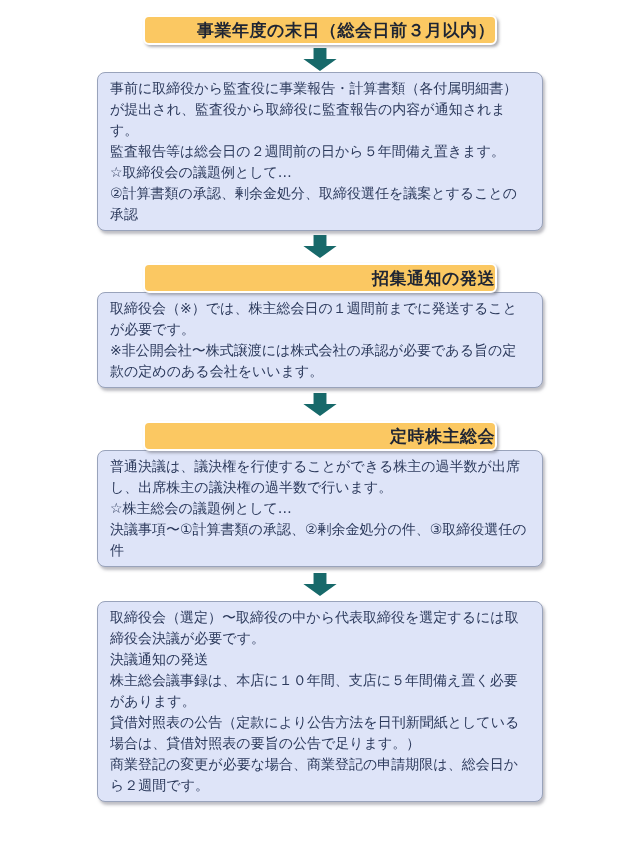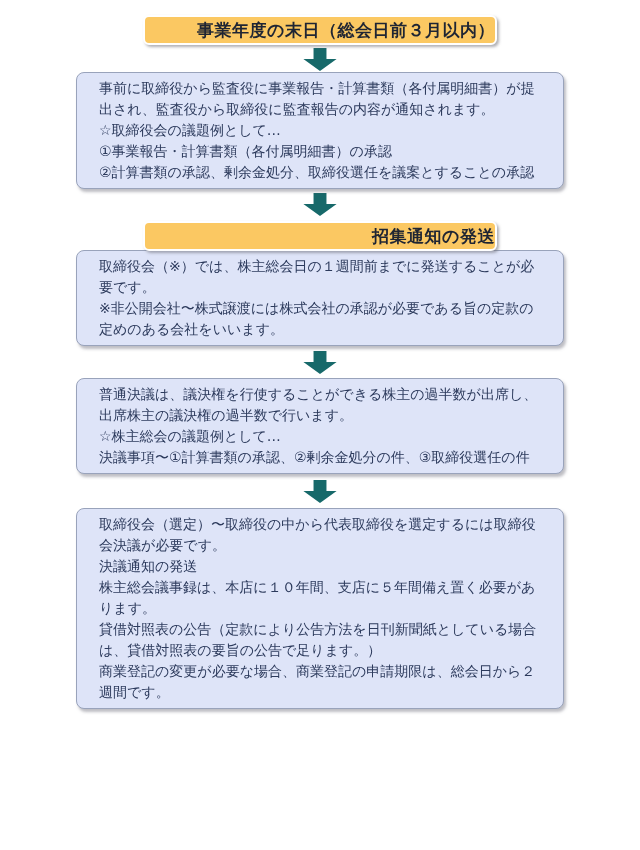--- a/index.html
+++ b/index.html
@@ -29,26 +29,26 @@
     border:2px solid var(--gold-border,#fff);
     border-radius:6px;
     box-shadow:2px 2px 3px rgba(110,110,118,.55);
     display:flex;align-items:center;justify-content:flex-end;
     font-size:17px;font-weight:bold;
     color:var(--header-text,#1F2533);
     letter-spacing:.5px;
     position:relative;z-index:2;
   }
   .blue-box{
-    width:488px;
+    width:446px;
     background:var(--blue-fill,#DEE4F8);
     border:1px solid var(--blue-border,#99A3BB);
     border-radius:8px;
     box-shadow:2px 3px 3px rgba(125,125,138,.5);
-    padding:5px 22px;
+    padding:5px 12px;
     font-size:14px;line-height:21px;
     color:var(--body-text,#2C3A5C);
     position:relative;z-index:1;
     margin-top:-1px;
   }
   .blue-box p{margin:0;}
   .arrow{
     width:38px;height:24px;display:block;
   }
   .arrow polygon{fill:var(--arrow,#17696A);}
@@ -66,42 +66,45 @@
     <span>事業年度の末日（総会日前３月以内）</span>
   </div>
 
   <svg class="arrow a1" viewBox="0 0 38 26">
     <polygon points="12,0 26,0 26,12 37,12 19,25 1,12 12,12"></polygon>
   </svg>
 
 
   <div class="blue-box">
     <p>事前に取締役から監査役に事業報告・計算書類（各付属明細書）が提出され、監査役から取締役に監査報告の内容が通知されます。</p>
+    <p>監査報告等は総会日の２週間前の日から５年間備え置きます。</p>
     <p>☆取締役会の議題例として…</p>
-    <p>①事業報告・計算書類（各付属明細書）の承認</p>
     <p>②計算書類の承認、剰余金処分、取締役選任を議案とすることの承認</p>
   </div>
 
   <svg class="arrow a2" viewBox="0 0 38 26">
     <polygon points="12,0 26,0 26,12 37,12 19,25 1,12 12,12"></polygon>
   </svg>
 
   <div class="gold-box">
     <span>招集通知の発送</span>
   </div>
 
   <div class="blue-box">
     <p>取締役会（※）では、株主総会日の１週間前までに発送することが必要です。</p>
     <p>※非公開会社〜株式譲渡には株式会社の承認が必要である旨の定款の定めのある会社をいいます。</p>
   </div>
 
   <svg class="arrow a3" viewBox="0 0 38 26">
     <polygon points="12,0 26,0 26,12 37,12 19,25 1,12 12,12"></polygon>
   </svg>
 
+  <div class="gold-box">
+    <span>定時株主総会</span>
+  </div>
 
   <div class="blue-box">
     <p>普通決議は、議決権を行使することができる株主の過半数が出席し、出席株主の議決権の過半数で行います。</p>
     <p>☆株主総会の議題例として…</p>
     <p>決議事項〜①計算書類の承認、②剰余金処分の件、③取締役選任の件</p>
   </div>
 
   <svg class="arrow a4" viewBox="0 0 38 26">
     <polygon points="12,0 26,0 26,12 37,12 19,25 1,12 12,12"></polygon>
   </svg>

